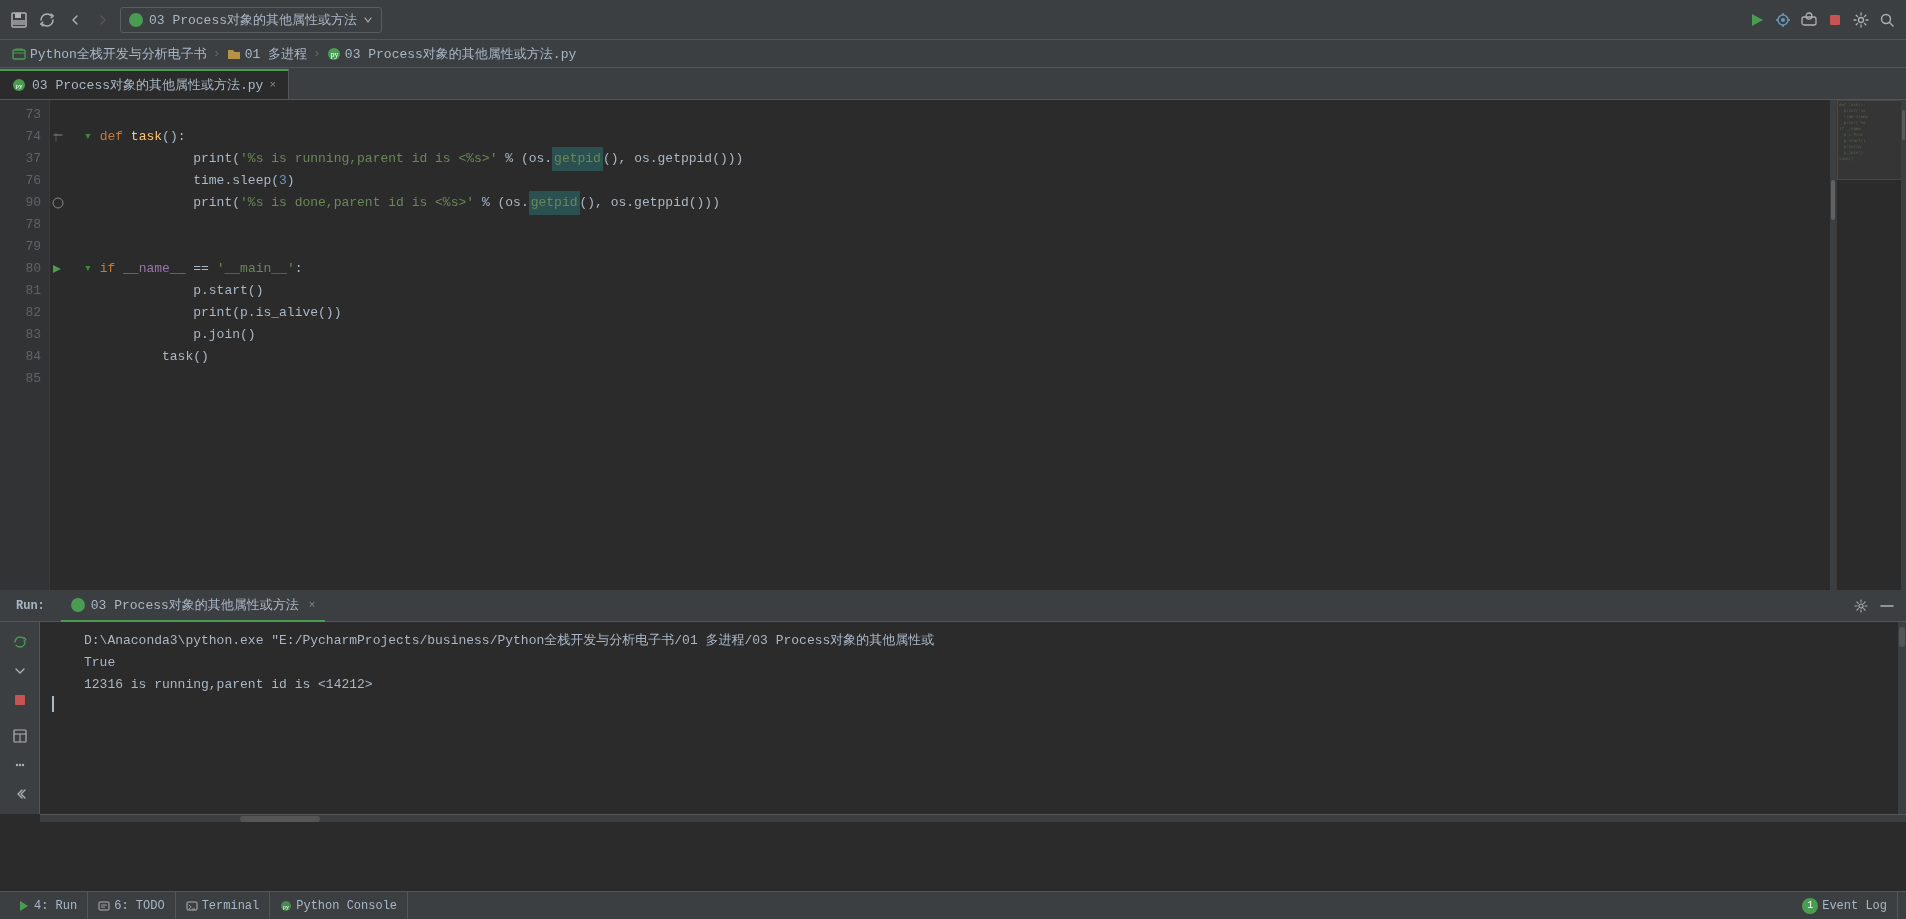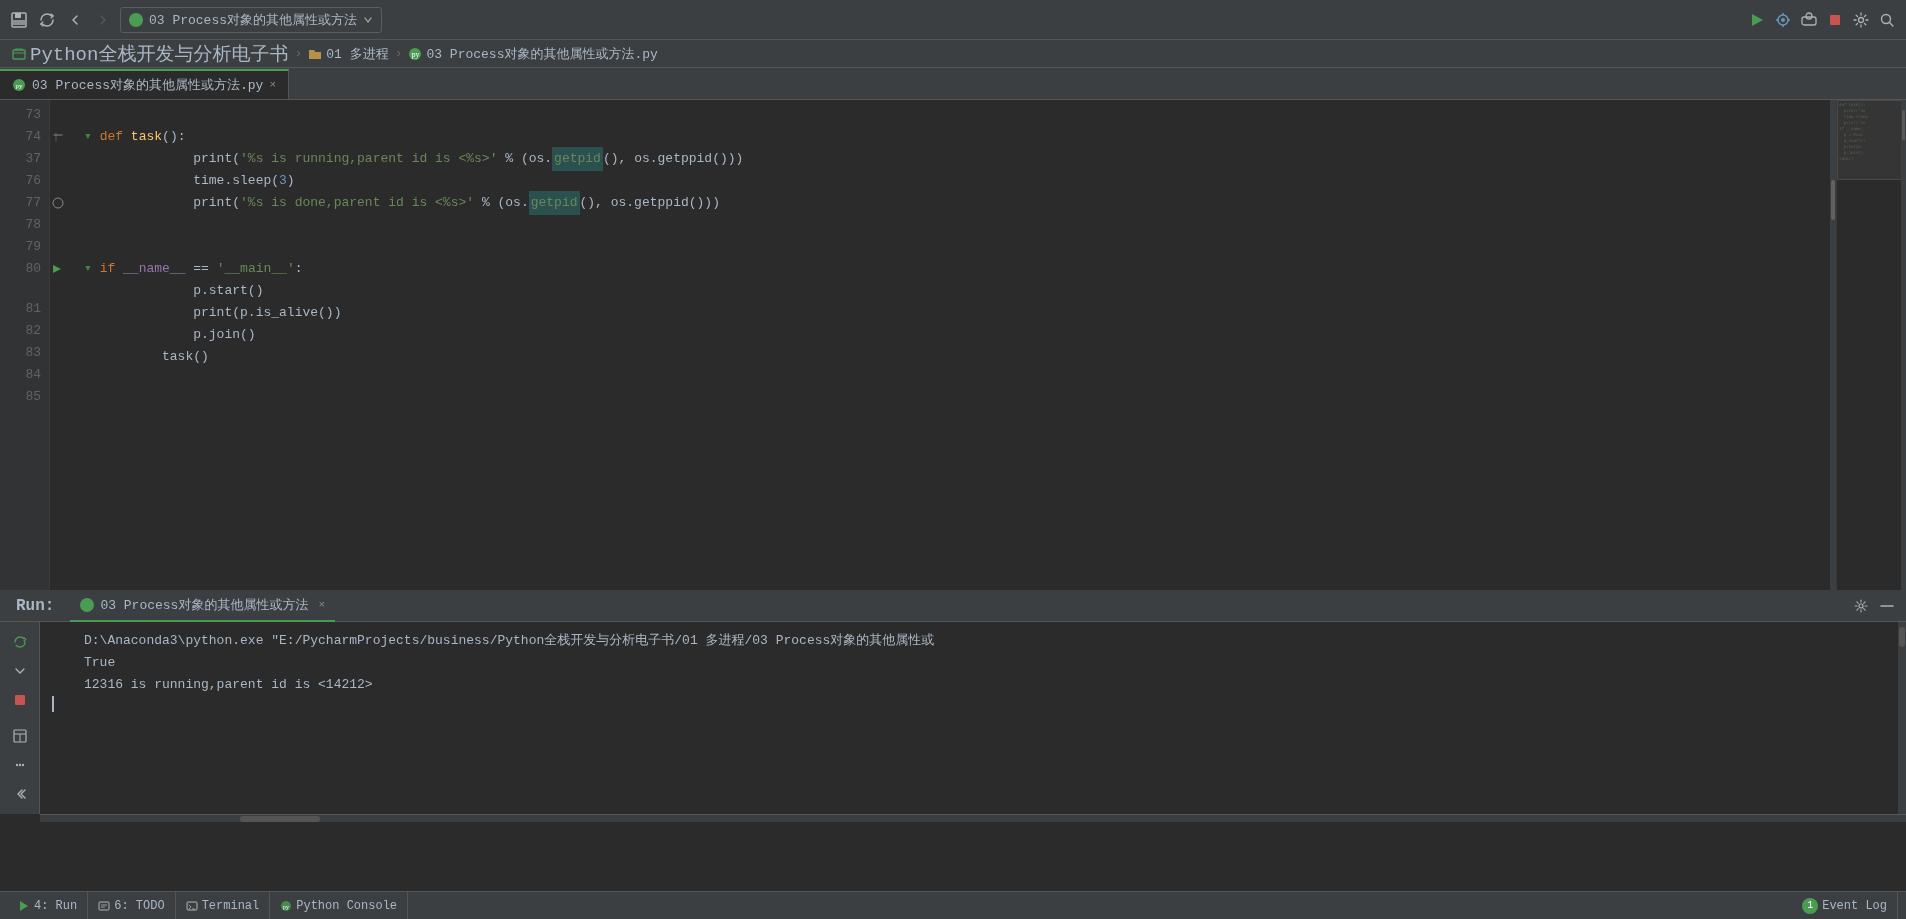--- a/index.html
+++ b/index.html
@@ -147,21 +147,21 @@
       background: #3c3f41;
       height: 32px;
       display: flex;
       align-items: center;
       padding: 0 8px;
       gap: 8px;
       border-bottom: 1px solid #555;
     }
     .run-label {
       color: #a9b7c6;
-      font-size: 16px;
+      font-size: 12px;
       padding: 0 8px;
     }
     .run-tab {
       display: flex;
       align-items: center;
       gap: 6px;
       height: 32px;
       padding: 0 10px;
       font-size: 13px;
       color: #a9b7c6;
@@ -357,21 +357,21 @@
     </div>
   </div>
 </div>
 
 <div class="breadcrumb-bar">
   <svg width="14" height="14" viewBox="0 0 14 14" fill="none">
     <rect x="1" y="3" width="12" height="9" rx="1" stroke="#4a9c53" stroke-width="1.3" fill="none"></rect>
     <path d="M1 6h12" stroke="#4a9c53" stroke-width="1"></path>
     <path d="M4 3V2h6v1" stroke="#4a9c53" stroke-width="1.2" fill="none"></path>
   </svg>
-  <span style="color:#a9b7c6; font-size:19px;">Python全栈开发与分析电子书</span>
+  <span style="color:#a9b7c6; font-size:13px;">Python全栈开发与分析电子书</span>
   <span class="breadcrumb-separator">›</span>
   <svg width="14" height="14" viewBox="0 0 14 14" fill="none">
     <path d="M1 3h5l1.5 2H13v7H1V3z" fill="#d4a84b" opacity="0.8"></path>
   </svg>
   <span style="color:#a9b7c6; font-size:13px;">01 多进程</span>
   <span class="breadcrumb-separator">›</span>
   <svg width="14" height="14" viewBox="0 0 14 14" fill="none">
     <circle cx="7" cy="7" r="6" fill="#4a9c53"></circle>
     <text x="3.5" y="10" fill="white" font-size="8" font-family="Consolas">py</text>
   </svg>
@@ -388,25 +388,25 @@
     <span class="tab-close">×</span>
   </div>
 </div>
 
 <div class="editor-area">
   <div class="line-numbers">
     <div style="height:22px;">73</div>
     <div style="height:22px;">74</div>
     <div style="height:22px;">37</div>
     <div style="height:22px;">76</div>
-    <div style="height:22px;">77</div>
+    <div style="height:22px;">90</div>
     <div style="height:22px;">78</div>
     <div style="height:22px;">79</div>
     <div style="height:22px;">80</div>
-    <div style="height:22px;margin-top:18px;">81</div>
+    <div style="height:22px;">81</div>
     <div style="height:22px;">82</div>
     <div style="height:22px;">83</div>
     <div style="height:22px;">84</div>
     <div style="height:22px;">85</div>
   </div>
 
   <div style="width:22px; padding:4px 2px; line-height:22px; color:#888;">
     <div style="height:22px;"></div>
     <div style="height:22px; display:flex; align-items:center;">
       <svg width="12" height="12" viewBox="0 0 12 12">

